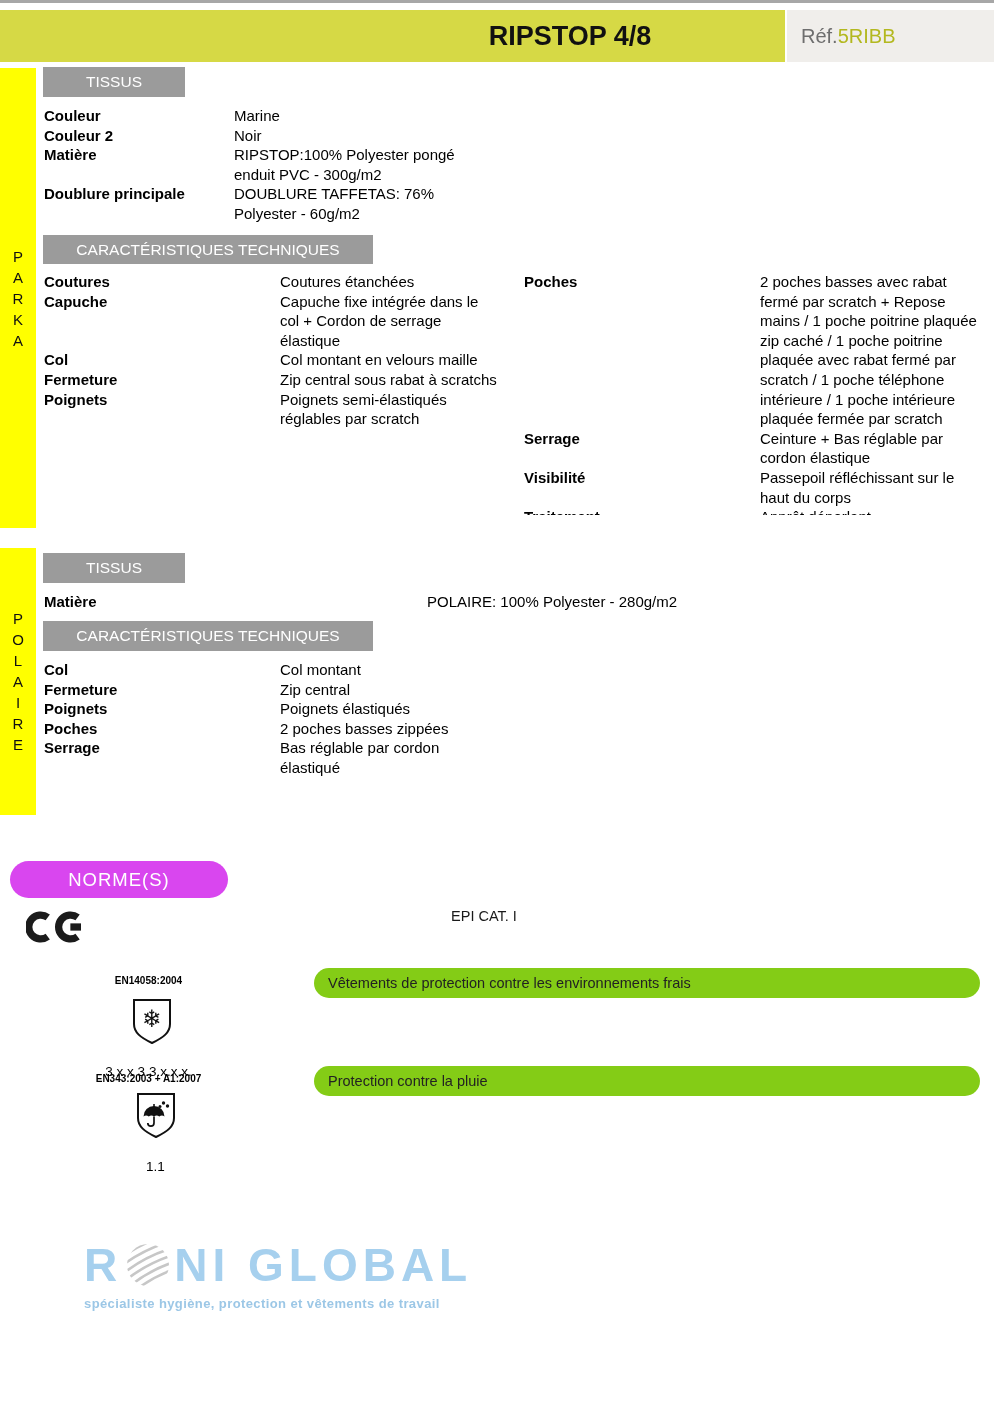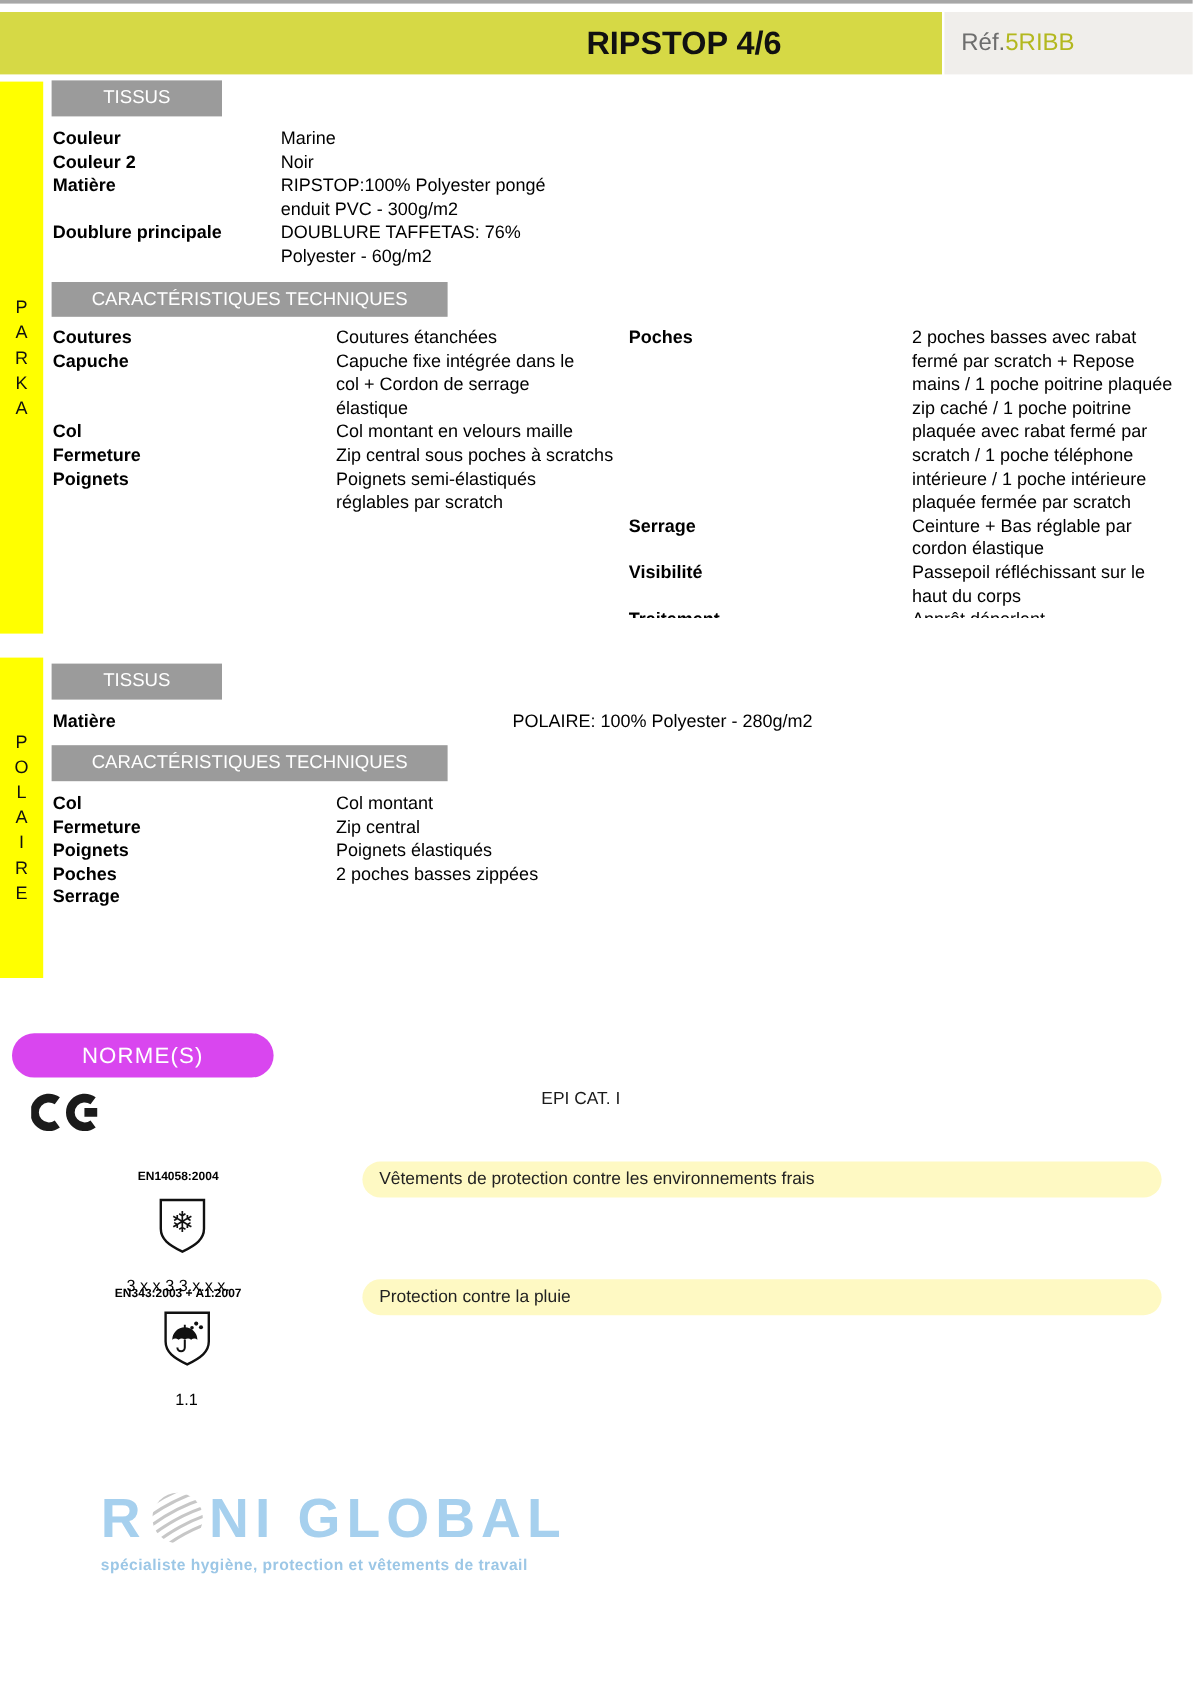--- a/index.html
+++ b/index.html
@@ -30,33 +30,33 @@
   .w190{width:190px;}
   .w236{width:236px;}
   .val{white-space:pre-line;}
   .clip{height:8px;overflow:hidden;}
   
   .normespill{left:10px;top:861px;width:218px;height:37px;background:#d946ef;border-radius:19px;
               display:flex;align-items:center;justify-content:center;color:#fff;font-size:18.5px;letter-spacing:1px;}
   .epicat{left:404px;top:908px;width:160px;text-align:center;font-size:14.5px;color:#1a1a1a;}
   .stdcode{font-weight:bold;font-size:10px;text-align:center;}
   .stdmark{font-size:13.5px;text-align:center;margin-top:24px;}
-  .pill{left:302px;width:666px;height:30px;background:#fef9c3;border-radius:15px;display:flex;align-items:center;
+  .pill{left:314px;width:666px;height:30px;background:#84cc16;border-radius:15px;display:flex;align-items:center;
         padding-left:14px;box-sizing:border-box;font-size:14.5px;color:#222;}
   
   .brand{display:flex;align-items:center;color:#a6d0ee;font-weight:bold;font-size:46px;letter-spacing:5px;}
   .tagline{color:#9cc7e6;font-weight:bold;font-size:13px;letter-spacing:0.4px;}
 </style>
 </head>
 <body>
 
 <div class="abs toprule"></div>
 
 <div class="abs band"></div>
-<div class="abs title">RIPSTOP 4/6</div>
+<div class="abs title">RIPSTOP 4/8</div>
 <div class="abs refbox">
   <span class="reflabel">Réf.</span>
   <span class="refvalue">5RIBB</span>
 </div>
 
 <div class="abs sideband" style="top:68px;height:460px;">
   <span>P</span>
   <span>A</span>
   <span>R</span>
   <span>K</span>
@@ -96,21 +96,21 @@
     <div class="val">Capuche fixe intégrée dans le
 col + Cordon de serrage
 élastique</div>
   </div>
   <div class="row">
     <div class="lbl w236">Col</div>
     <div class="val">Col montant en velours maille</div>
   </div>
   <div class="row">
     <div class="lbl w236">Fermeture</div>
-    <div class="val">Zip central sous poches à scratchs</div>
+    <div class="val">Zip central sous rabat à scratchs</div>
   </div>
   <div class="row">
     <div class="lbl w236">Poignets</div>
     <div class="val">Poignets semi-élastiqués
 réglables par scratch</div>
   </div>
 </div>
 <div class="abs rows" style="left:524px;top:272px;width:470px;">
   <div class="row">
     <div class="lbl w236">Poches</div>
@@ -170,20 +170,22 @@
   <div class="row">
     <div class="lbl w236">Poignets</div>
     <div class="val">Poignets élastiqués</div>
   </div>
   <div class="row">
     <div class="lbl w236">Poches</div>
     <div class="val">2 poches basses zippées</div>
   </div>
   <div class="row">
     <div class="lbl w236">Serrage</div>
+    <div class="val">Bas réglable par cordon
+élastiqué</div>
   </div>
 </div>
 
 <div class="abs normespill">NORME(S)</div>
 
 <div class="abs" style="left:26px;top:905px;">
   <svg width="58" height="44" viewBox="0 0 68 42">
     <path d="M25.5 9.7 A14 14 0 1 0 25.5 32.3" fill="none" stroke="#1b1b1b" stroke-width="8.5"></path>
     <path d="M60.5 9.7 A14 14 0 1 0 60.5 32.3" fill="none" stroke="#1b1b1b" stroke-width="8.5"></path>
     <line x1="52" y1="21" x2="64.5" y2="21" stroke="#1b1b1b" stroke-width="8.5"></line>

